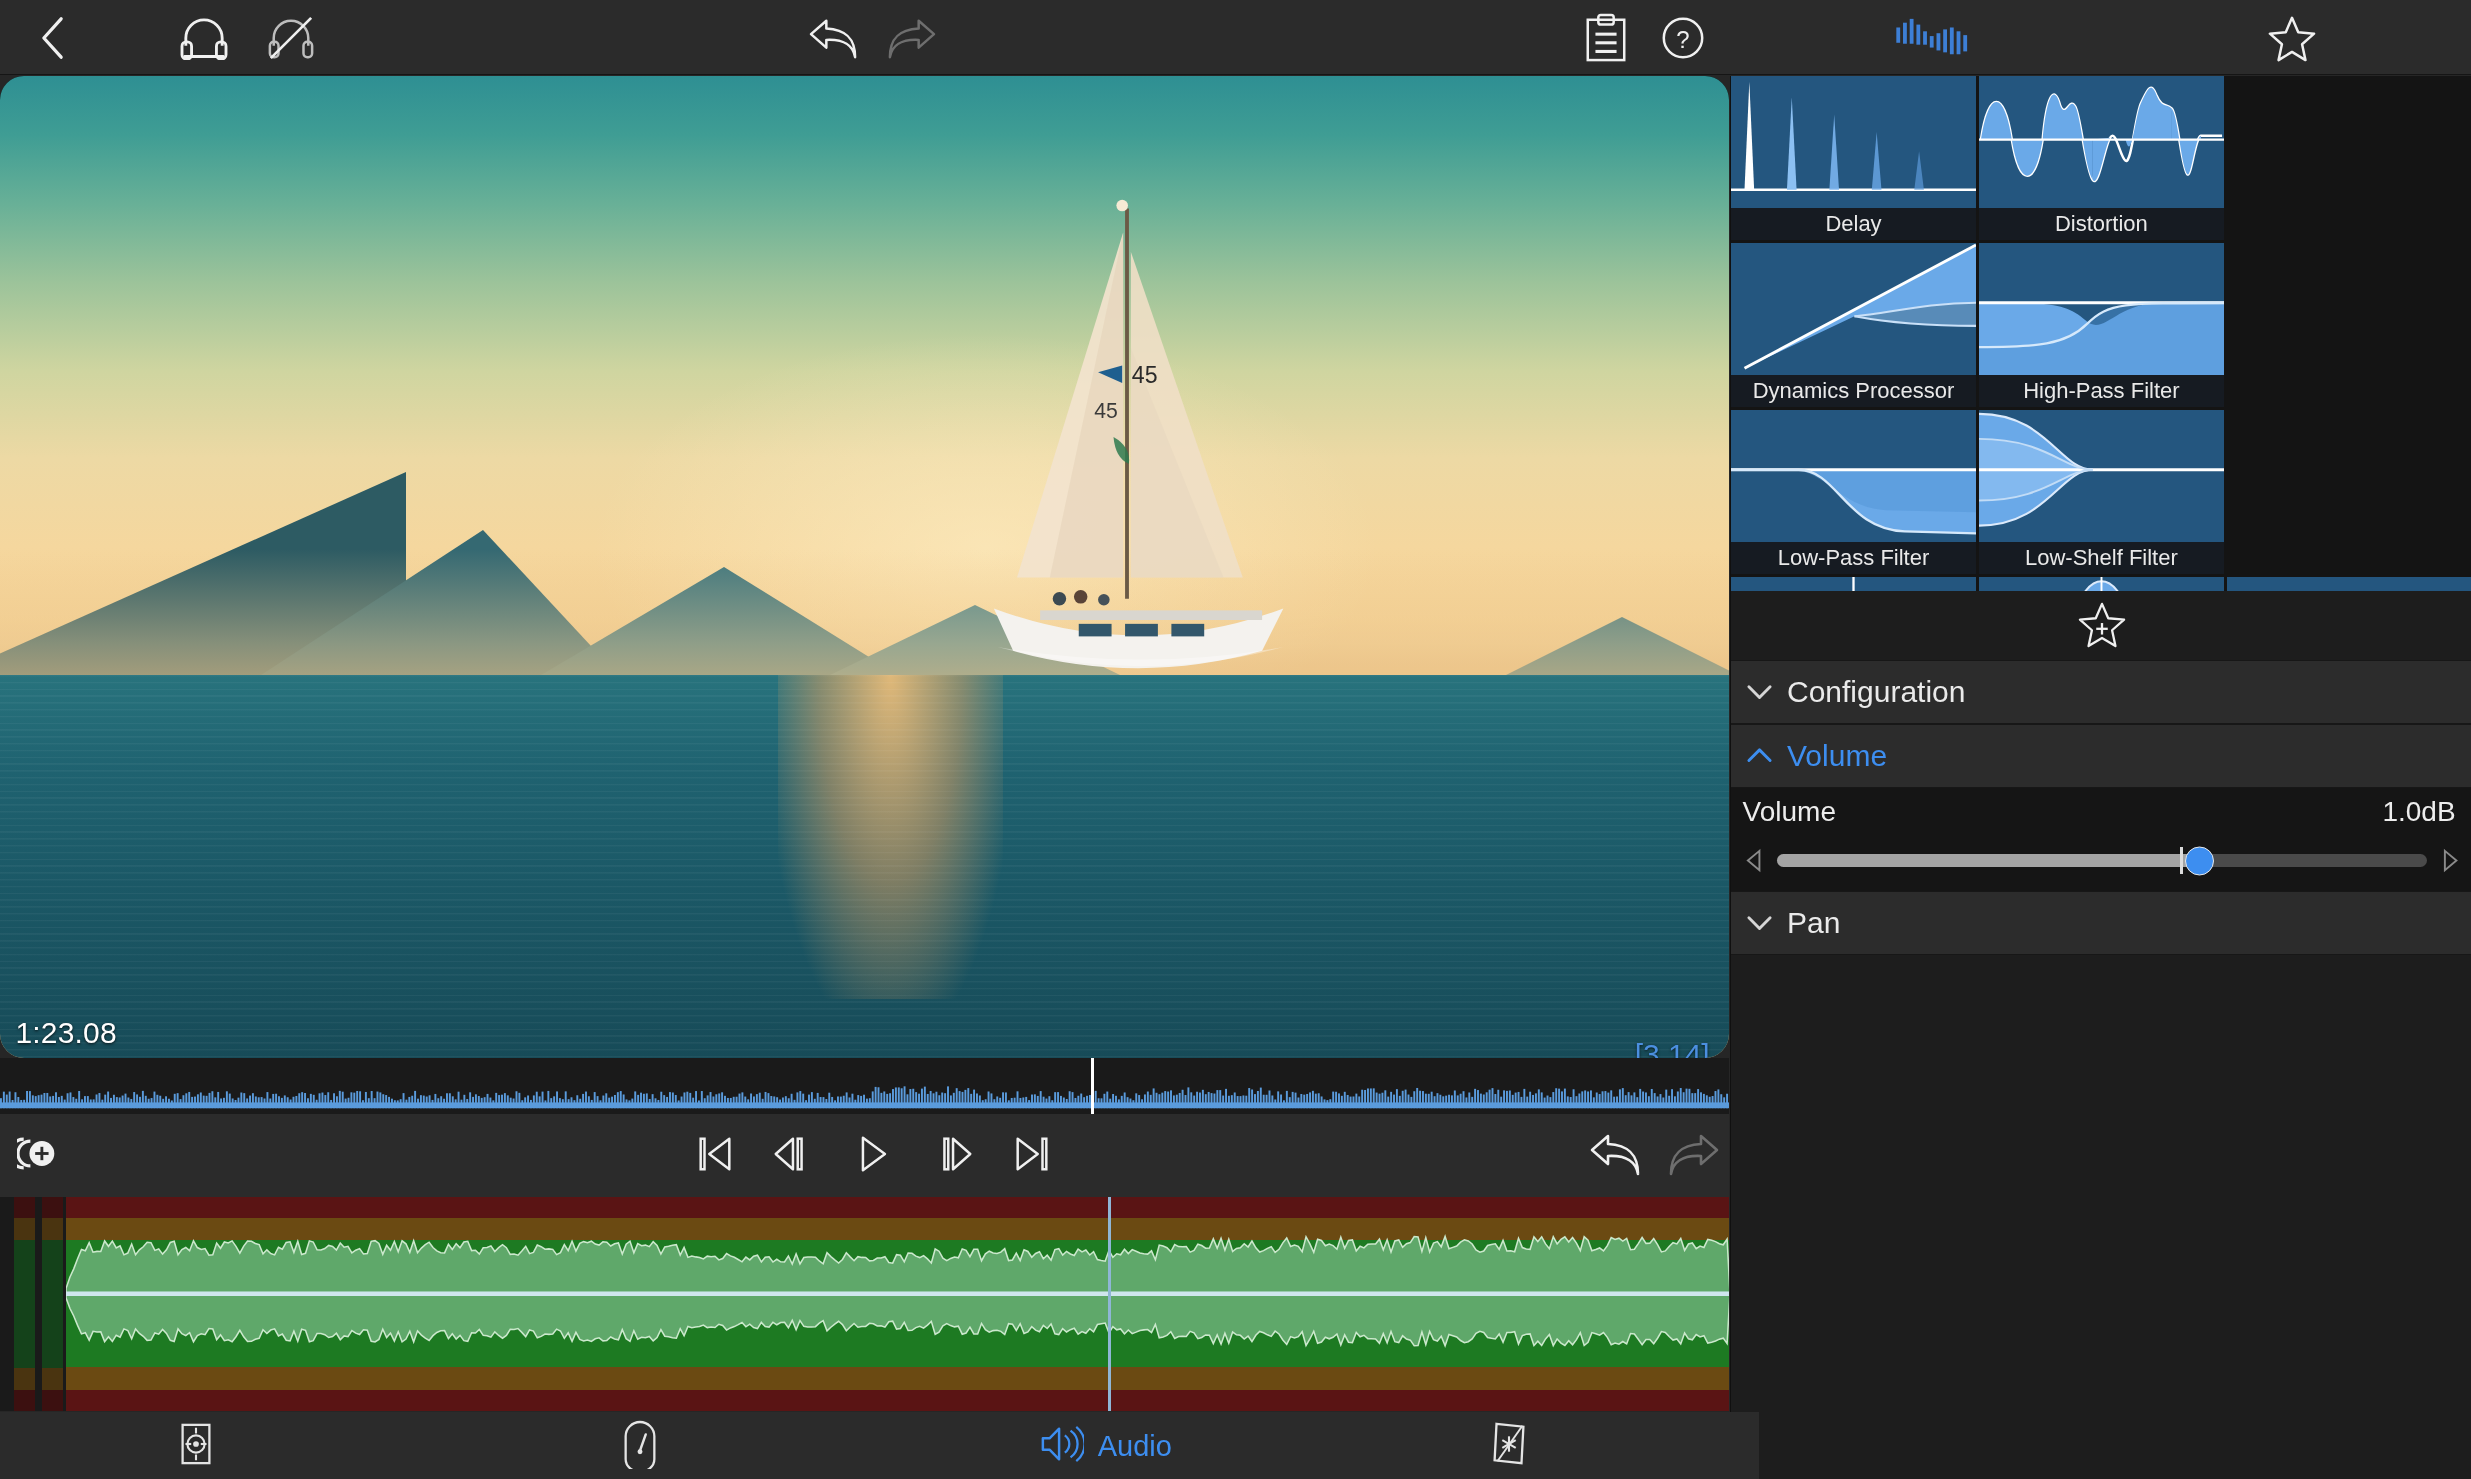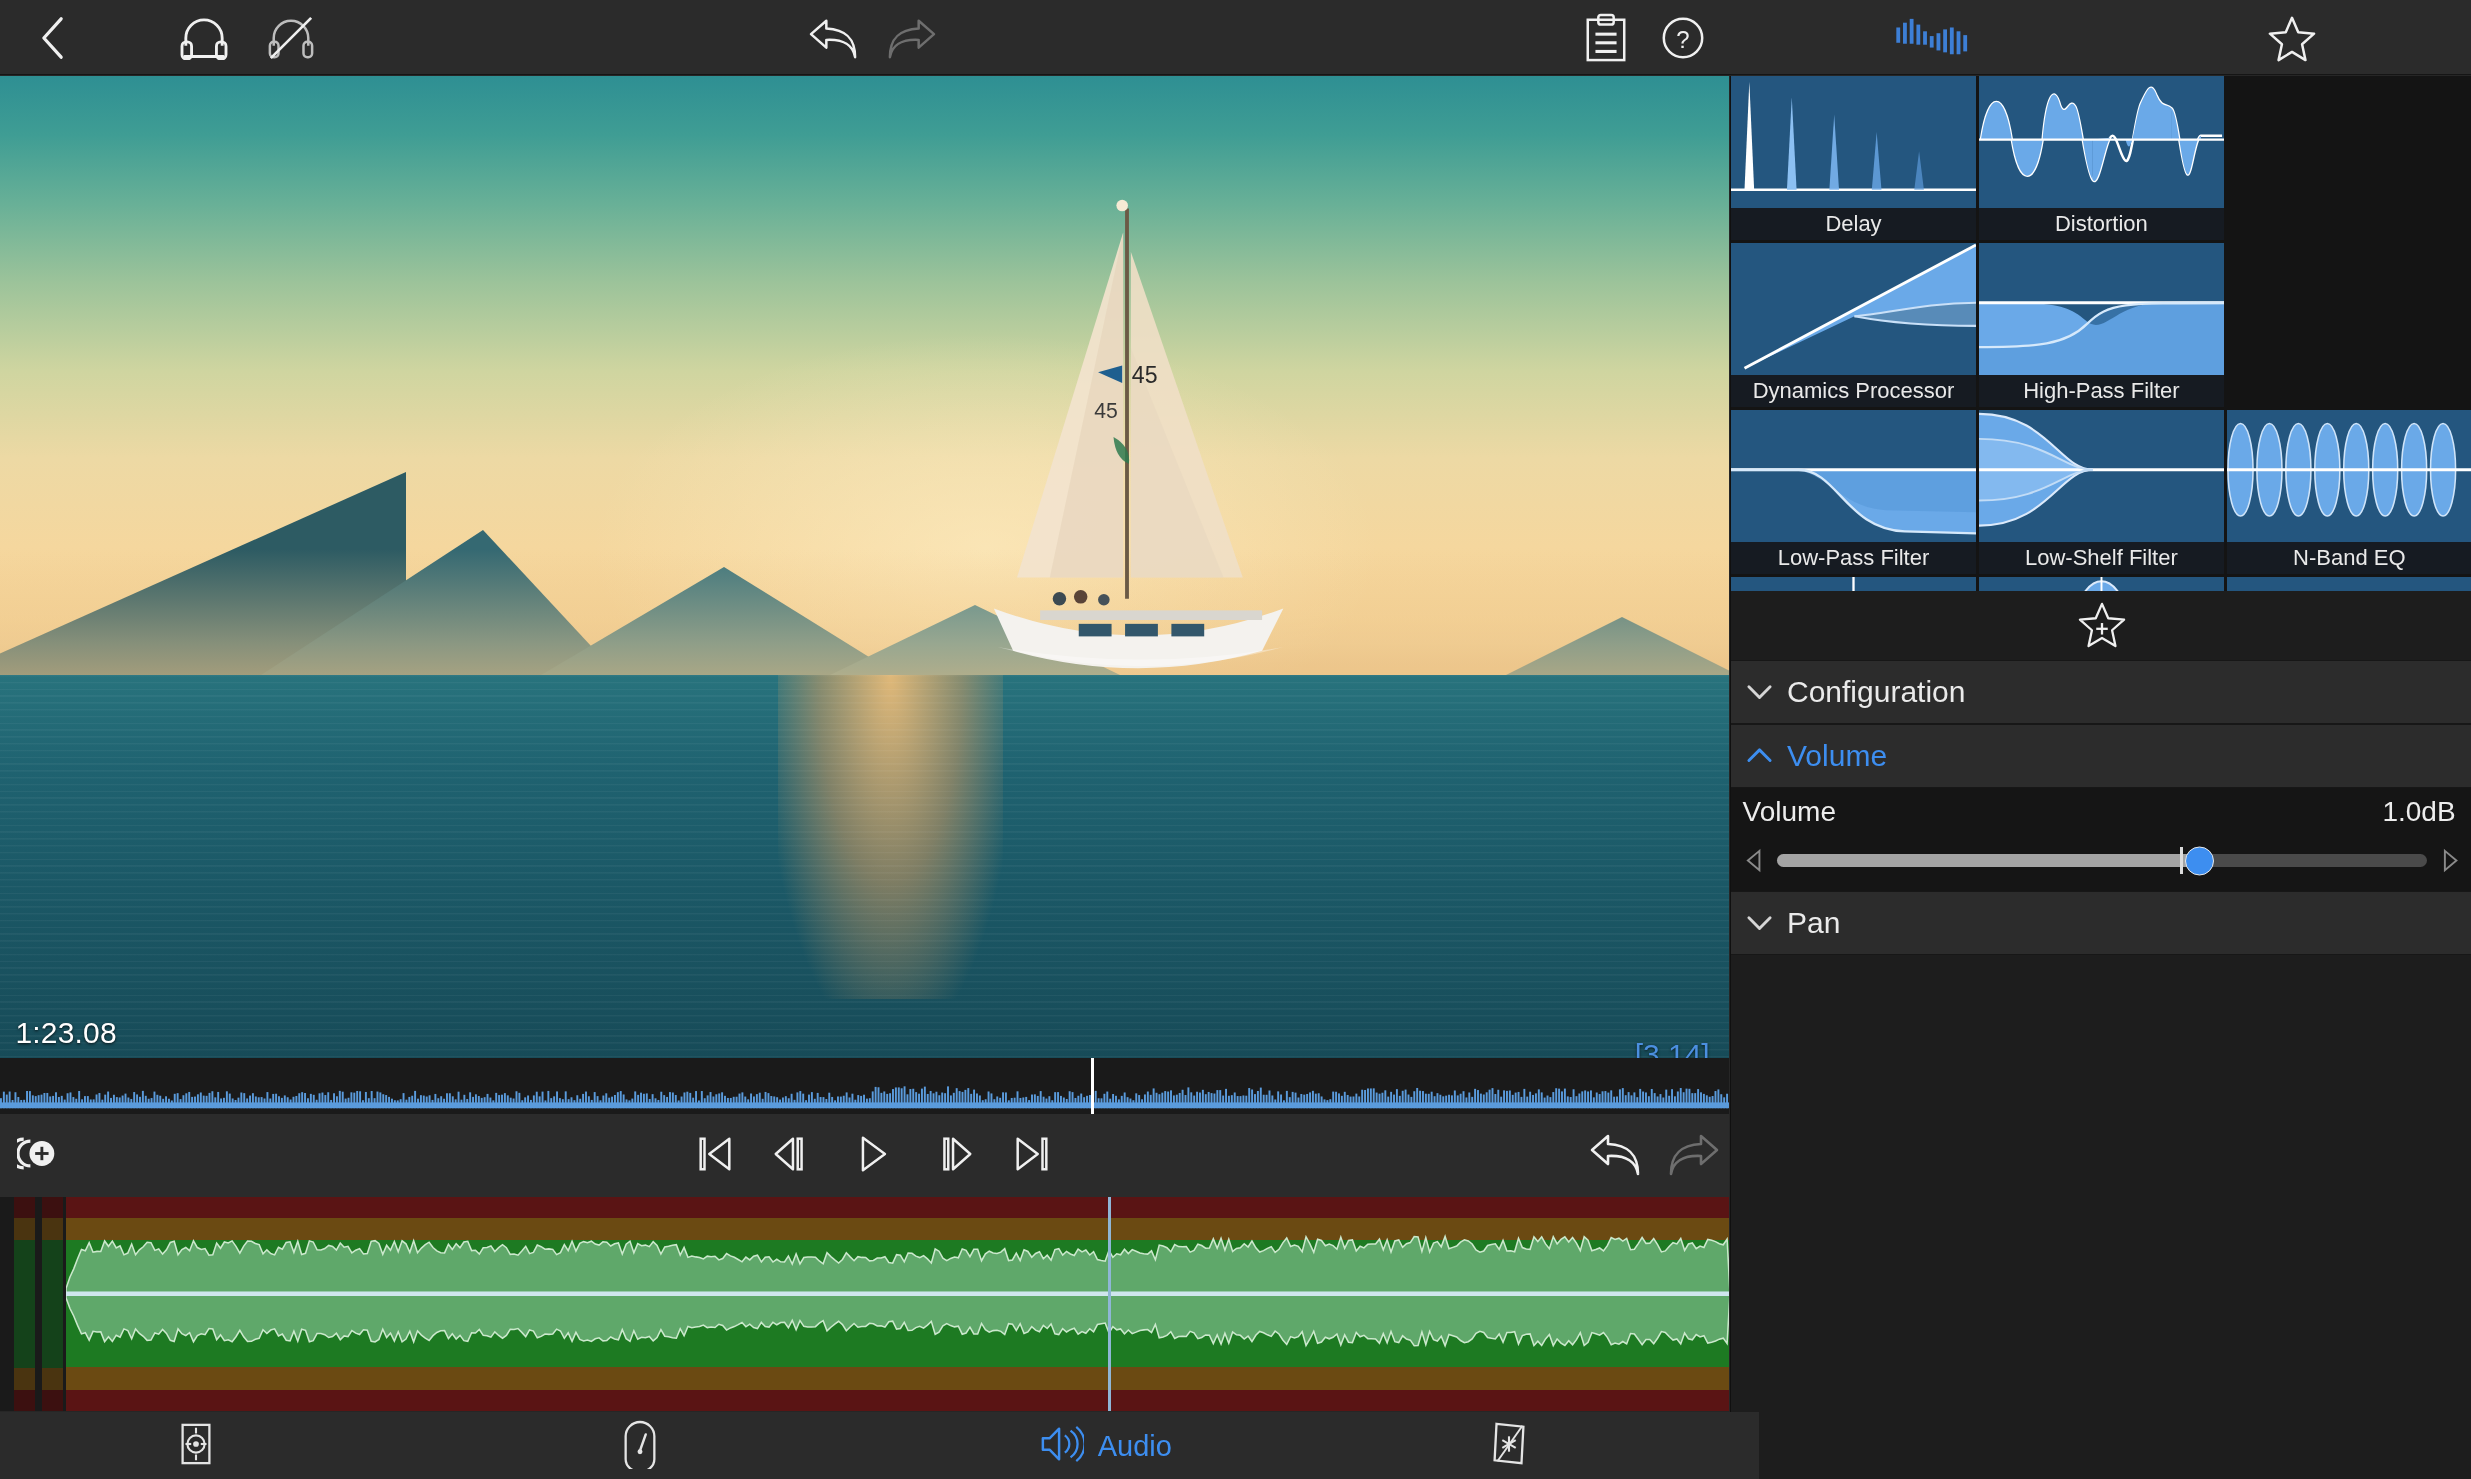--- a/index.html
+++ b/index.html
@@ -23,21 +23,21 @@
   }
   .tb-btn svg { display:block; }
   .tb-underline {
     position:absolute; bottom:17.4px; left:50%; transform:translateX(-50%);
     width:41px; height:2.9px; background:#f2f2f2; border-radius:1px;
   }
 
   
   .preview {
     position:absolute; left:0; top:76px; width:1729px; height:982px;
-    overflow:hidden; background:#000;
+    overflow:hidden; background:#000;border-radius:24px;
   }
   .sky {
     position:absolute; inset:0;
     background:
       linear-gradient(to bottom,
         #2e8f93 0%, #3f9d94 6%, #68b097 13%,
         #9cc39a 21%, #cfd5a0 30%, #edd9a4 39%,
         #f5d79e 48%, #f2cf93 55%, #e8c288 60%);
   }
   .sea {
@@ -443,38 +443,20 @@
               <path d="M0,30 C70,30 88,62 118,62 L0,62 Z" fill="#9ccaf5" opacity=".5"></path>
               <path d="M0,94 C70,94 88,62 118,62 L0,62 Z" fill="#9ccaf5" opacity=".5"></path>
               <line x1="0" y1="62" x2="254" y2="62" stroke="#ffffff" stroke-width="3"></line>
               <path d="M0,4 C70,4 84,62 118,62" fill="none" stroke="#dceafb" stroke-width="2.2"></path>
               <path d="M0,120 C70,120 84,62 118,62" fill="none" stroke="#dceafb" stroke-width="2.2"></path>
               <path d="M0,30 C70,30 88,62 118,62" fill="none" stroke="#c2dcf6" stroke-width="2"></path>
               <path d="M0,94 C70,94 88,62 118,62" fill="none" stroke="#c2dcf6" stroke-width="2"></path>
             </svg>
           </div>
           <div class="fx-label">Low-Shelf Filter</div>
-        </div>
-        <div class="fx-tile">
-          <div class="fx-art">
-            <svg viewBox="0 0 254 137" preserveAspectRatio="none">
-              <g fill="#6aa9e8" stroke="#cfe4f9" stroke-width="1.6">
-                <ellipse cx="14" cy="62" rx="13" ry="48"></ellipse>
-                <ellipse cx="44" cy="62" rx="13" ry="48"></ellipse>
-                <ellipse cx="74" cy="62" rx="13" ry="48"></ellipse>
-                <ellipse cx="104" cy="62" rx="13" ry="48"></ellipse>
-                <ellipse cx="134" cy="62" rx="13" ry="48"></ellipse>
-                <ellipse cx="164" cy="62" rx="13" ry="48"></ellipse>
-                <ellipse cx="194" cy="62" rx="13" ry="48"></ellipse>
-                <ellipse cx="224" cy="62" rx="13" ry="48"></ellipse>
-              </g>
-              <line x1="0" y1="62" x2="254" y2="62" stroke="#ffffff" stroke-width="3"></line>
-            </svg>
-          </div>
-          <div class="fx-label">N-Band EQ</div>
         </div>
       </div>
 
       <div class="fx-row">
         <div class="fx-tile">
           <div class="fx-art">
             <svg viewBox="0 0 254 137" preserveAspectRatio="none">
               <line x1="127" y1="0" x2="127" y2="40" stroke="#ffffff" stroke-width="2.4"></line>
             </svg>
           </div>

